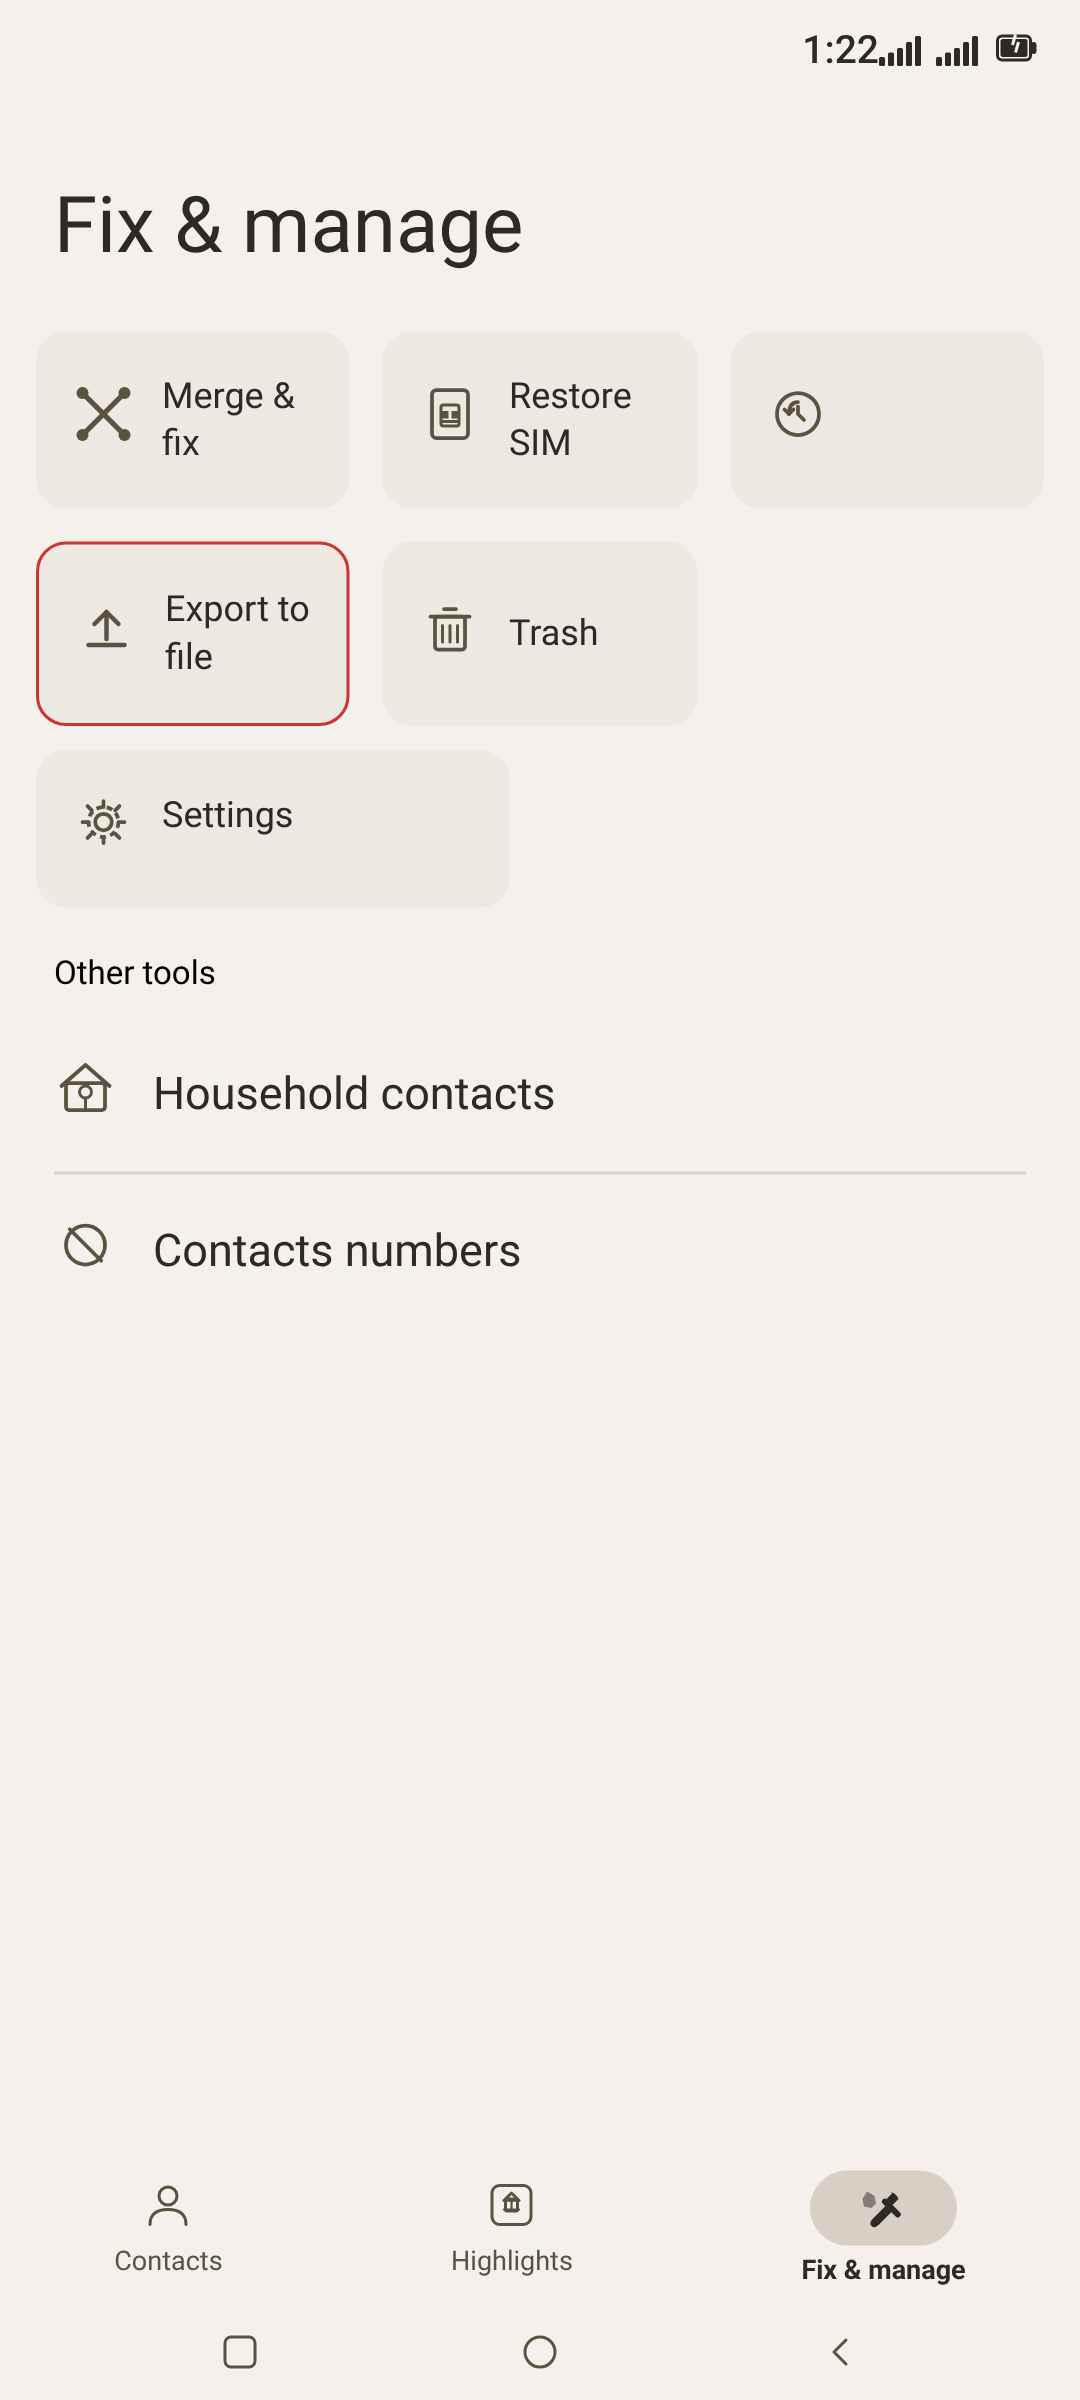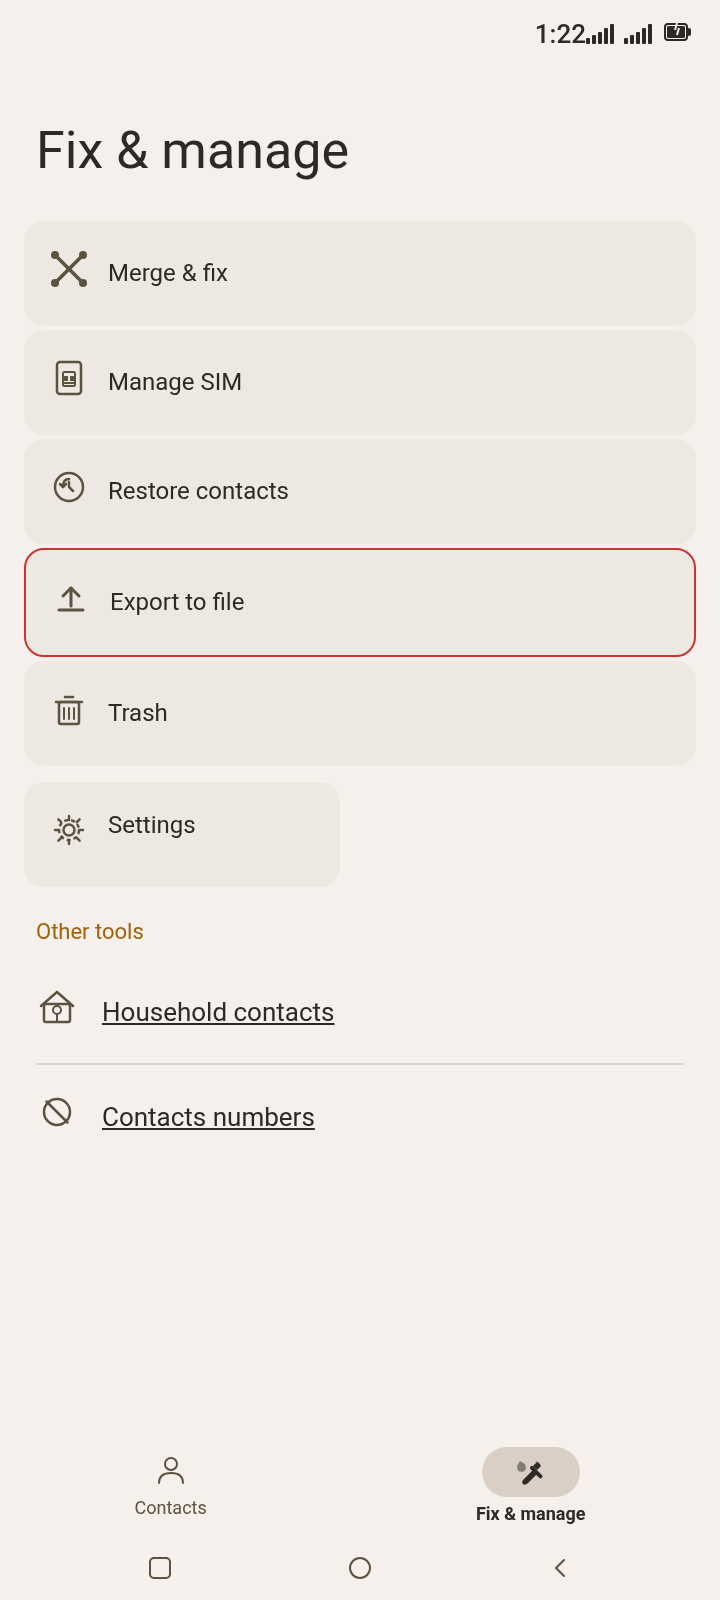--- a/index.html
+++ b/index.html
@@ -53,22 +53,22 @@
       font-size: 52px;
       font-weight: 400;
       color: #2d2a26;
       padding: 60px 36px 40px 36px;
     }
 
     
     .grid-section {
       padding: 0 24px;
       display: grid;
-      grid-template-columns: 1fr;
-      gap: 4px;
+      grid-template-columns: 1fr 1fr 1fr;
+      gap: 22px;
       margin-bottom: 16px;
     }
 
     .grid-card {
       background: #ede8e2;
       border-radius: 20px;
       padding: 28px 24px;
       display: flex;
       align-items: center;
       gap: 18px;
@@ -108,44 +108,43 @@
       display: flex;
       align-items: flex-start;
       gap: 18px;
       cursor: pointer;
       width: 47%;
     }
 
     
     .other-tools-label {
       font-size: 22px;
-      color: #a16207;
+      color: #000000;
       padding: 8px 36px 16px 36px;
       margin-top: 12px;
     }
 
     .list-item {
       display: flex;
       align-items: center;
       gap: 24px;
       padding: 28px 36px;
       cursor: pointer;
     }
 
     .list-item-icon {
       font-size: 36px;
       color: #5a5340;
       width: 42px;
       text-align: center;
     }
 
     .list-item-label {
-      font-size: 26px;
+      font-size: 30px;
       color: #2d2a26;
-      text-decoration: underline;
     }
 
     .divider {
       height: 1px;
       background: #d9d4ce;
       margin: 0 36px;
     }
 
     
     .bottom-nav {
@@ -260,33 +259,32 @@
   <div class="grid-card">
     <div class="card-icon">
       <svg width="40" height="40" viewBox="0 0 40 40" fill="none">
         <rect x="8" y="4" width="24" height="32" rx="3" stroke="#5a5340" stroke-width="2.5" fill="none"></rect>
         <rect x="14" y="14" width="12" height="14" rx="1.5" stroke="#5a5340" stroke-width="2" fill="none"></rect>
         <rect x="14" y="18" width="5" height="5" fill="#5a5340"></rect>
         <rect x="21" y="18" width="5" height="5" fill="#5a5340"></rect>
         <rect x="14" y="24" width="12" height="2" fill="#5a5340"></rect>
       </svg>
     </div>
-    <span class="card-label">Manage SIM</span>
+    <span class="card-label">Restore SIM</span>
   </div>
 
   <div class="grid-card">
     <div class="card-icon">
       <svg width="40" height="40" viewBox="0 0 40 40" fill="none">
         <circle cx="20" cy="20" r="14" stroke="#5a5340" stroke-width="2.5" fill="none"></circle>
         <path d="M14 20 Q14 12 20 12" stroke="#5a5340" stroke-width="2.5" stroke-linecap="round" fill="none"></path>
         <path d="M11 17 L14 20 L17 17" stroke="#5a5340" stroke-width="2.5" stroke-linecap="round" stroke-linejoin="round" fill="none"></path>
         <path d="M20 15 L20 20 L24 24" stroke="#5a5340" stroke-width="2.5" stroke-linecap="round" fill="none"></path>
       </svg>
     </div>
-    <span class="card-label">Restore contacts</span>
   </div>
 
 
   <div class="grid-card selected">
     <div class="card-icon">
       <svg width="40" height="40" viewBox="0 0 40 40" fill="none">
         <path d="M20 28 L20 10" stroke="#5a5340" stroke-width="3" stroke-linecap="round"></path>
         <path d="M12 18 L20 10 L28 18" stroke="#5a5340" stroke-width="3" stroke-linecap="round" stroke-linejoin="round" fill="none"></path>
         <path d="M8 32 L32 32" stroke="#5a5340" stroke-width="3" stroke-linecap="round"></path>
       </svg>
@@ -360,20 +358,32 @@
   <div class="nav-item">
     <div>
       <svg width="34" height="34" viewBox="0 0 34 34" fill="none">
         <circle cx="17" cy="11" r="6" stroke="#5a5340" stroke-width="2" fill="none"></circle>
         <path d="M5 30 Q5 20 17 20 Q29 20 29 30" stroke="#5a5340" stroke-width="2" stroke-linecap="round" fill="none"></path>
       </svg>
     </div>
     <span class="nav-label">Contacts</span>
   </div>
 
+  <div class="nav-item">
+    <div>
+      <svg width="34" height="34" viewBox="0 0 34 34" fill="none">
+        <rect x="4" y="4" width="26" height="26" rx="5" stroke="#5a5340" stroke-width="2" fill="none"></rect>
+        <path d="M17 9 L17 25 M9 17 L25 17" stroke="#5a5340" stroke-width="0" fill="none"></path>
+        <path d="M12 14 L17 9 L22 14" stroke="#5a5340" stroke-width="2" stroke-linecap="round" stroke-linejoin="round" fill="none"></path>
+        <rect x="13" y="13" width="8" height="8" rx="1" stroke="#5a5340" stroke-width="2" fill="none"></rect>
+        <path d="M12 20 L22 20 M12 14 L22 14 M17 14 L17 20" stroke="#5a5340" stroke-width="1.5" stroke-linecap="round"></path>
+      </svg>
+    </div>
+    <span class="nav-label">Highlights</span>
+  </div>
 
   <div class="nav-item active">
     <div class="nav-active-bg">
       <svg width="34" height="34" viewBox="0 0 34 34" fill="none">
         <path d="M20 6 C23 6 26 8 27 11 L23 15 L19 11 L23 7 C22.1 6.4 21.1 6 20 6Z" fill="#2d2a26"></path>
         <path d="M10 24 L19 15 L23 19 L14 28 Q11 31 9 29 Q7 27 10 24Z" fill="#2d2a26"></path>
         <path d="M6 6 L11 9 L12 14 L9 17 L4 16 L3 11Z" fill="#2d2a26" opacity="0.5"></path>
         <rect x="18" y="10" width="16" height="4" rx="2" transform="rotate(45 18 10)" fill="#2d2a26"></rect>
       </svg>
     </div>

